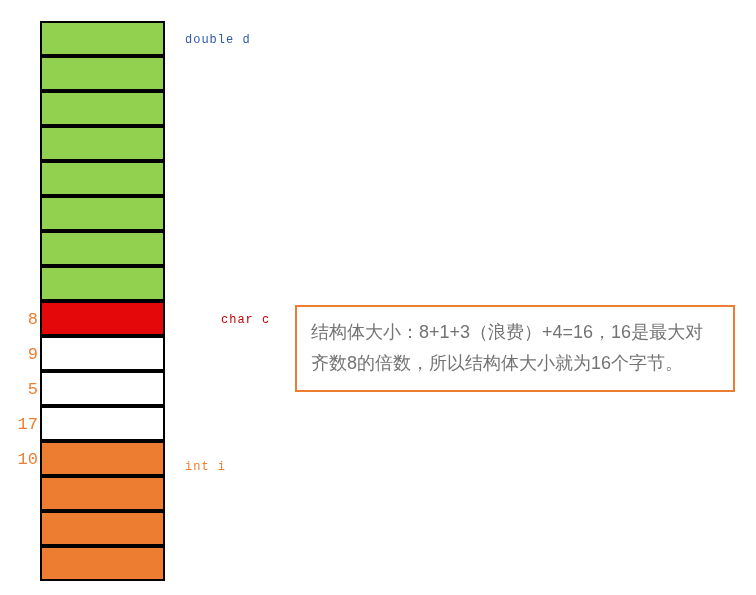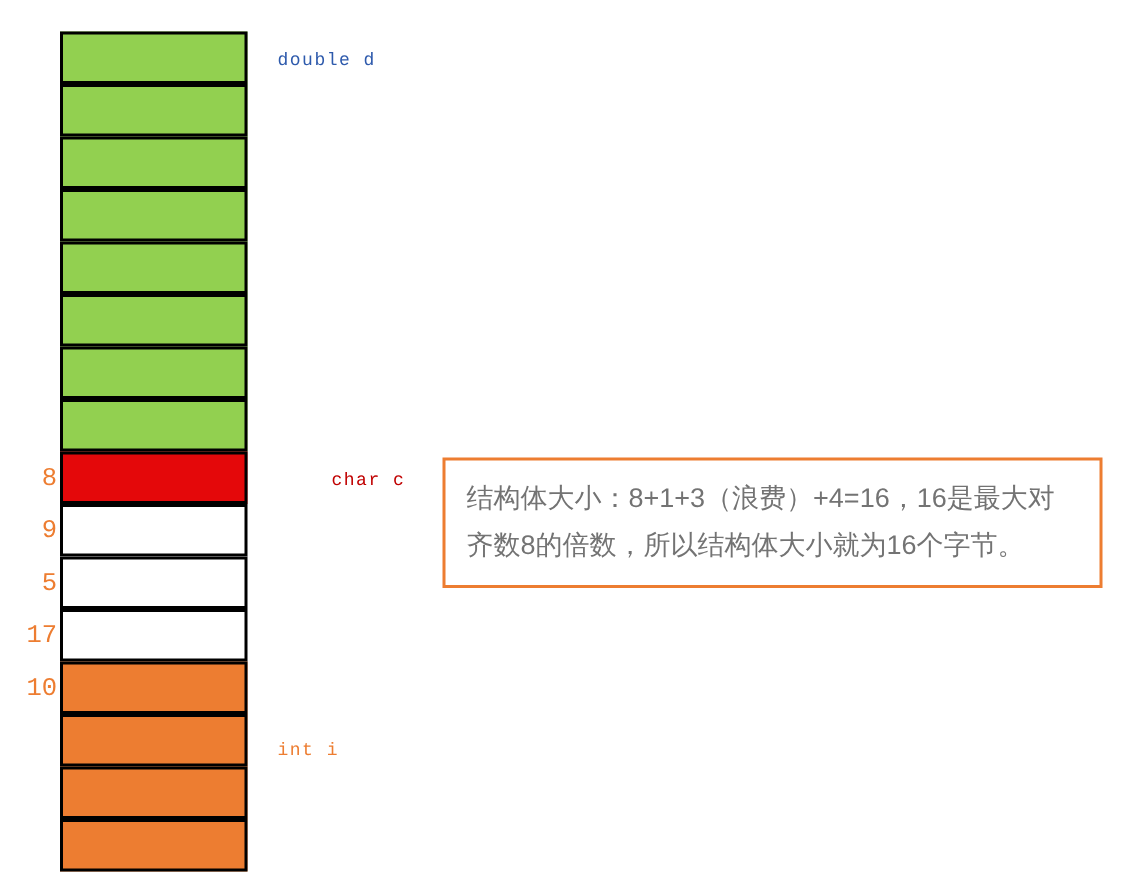--- a/index.html
+++ b/index.html
@@ -43,21 +43,21 @@
     .field-label {
       position: absolute;
       left: 145px;
       font-size: 12px;
       font-family: "Courier New", monospace;
       white-space: nowrap;
       letter-spacing: 1px;
     }
     .lbl-blue { color: #2E5AAC; }
     .lbl-red { color: #C00000; margin-left: 36px; }
-    .lbl-orange { color: #ED7D31; margin-top: 33px; }
+    .lbl-orange { color: #ED7D31; }
     .note-box {
       position: absolute;
       left: 295px;
       top: 305px;
       width: 440px;
       border: 2px solid #ED7D31;
       padding: 10px 14px 12px 14px;
       font-size: 18px;
       color: #737373;
       line-height: 1.7;

